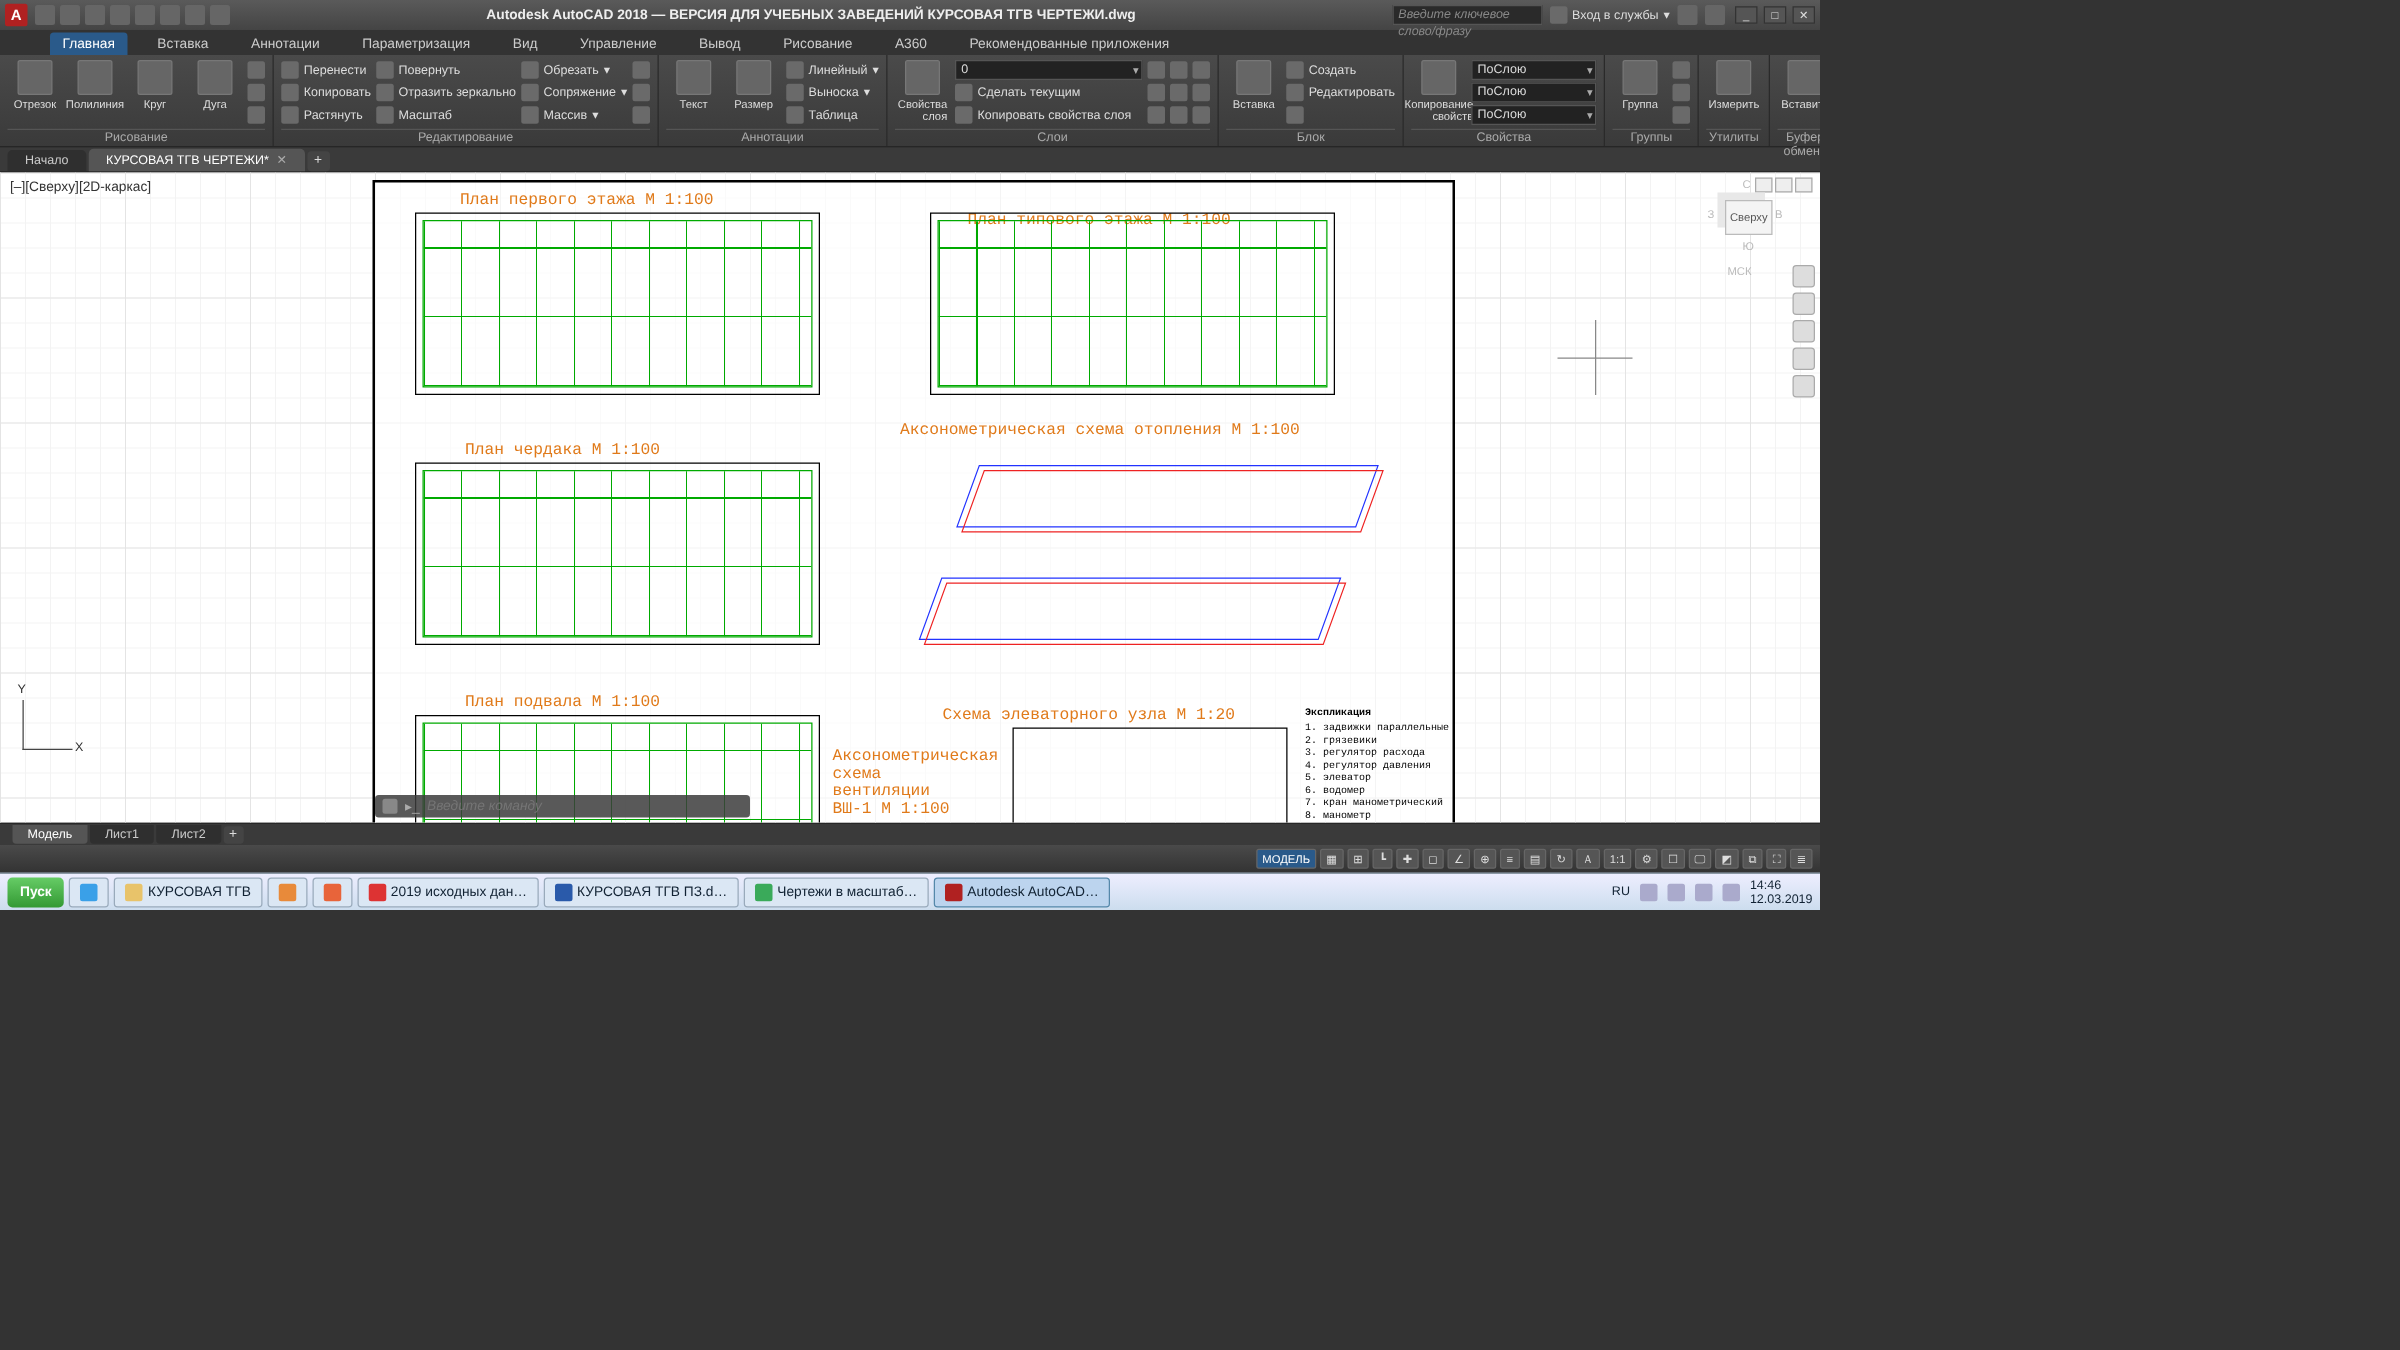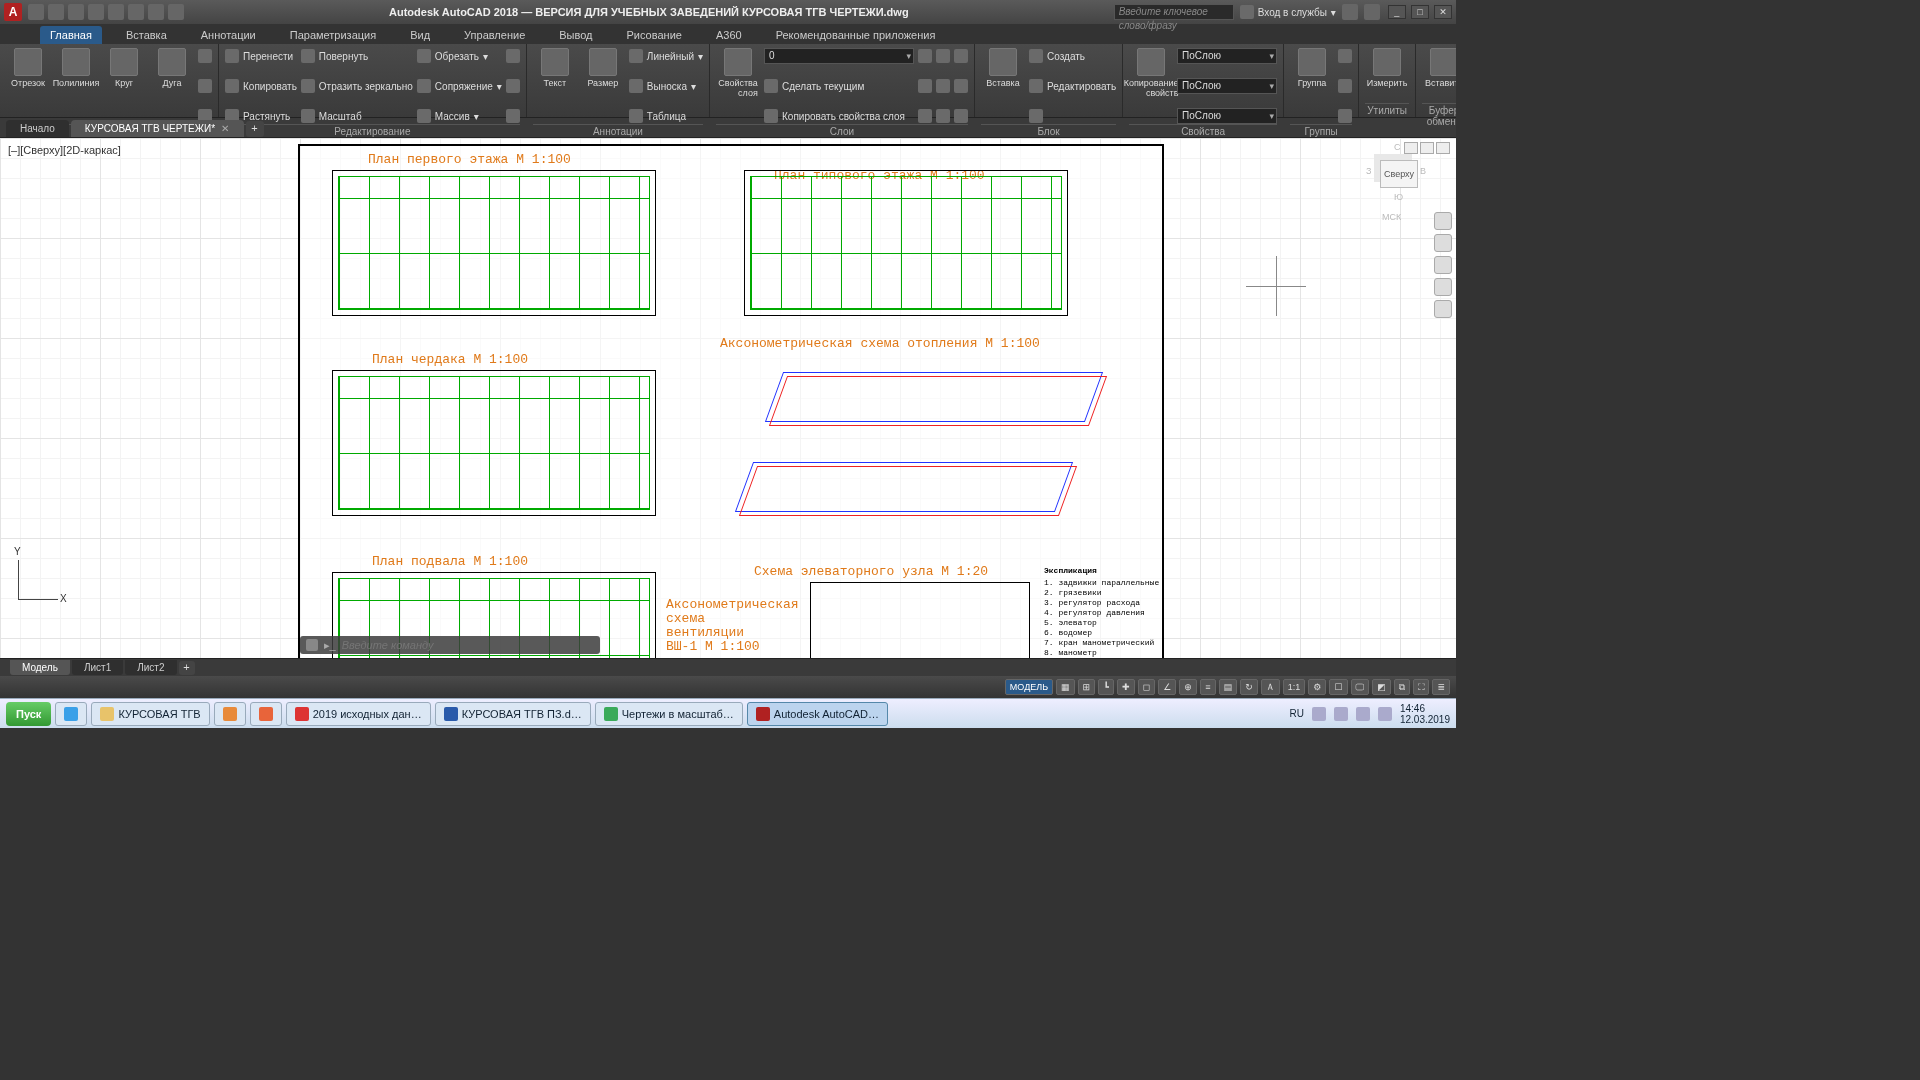--- a/index.html
+++ b/index.html
@@ -21,21 +21,21 @@
 .ribbon-tab.active { background:#2a5a8a; color:#fff; border-radius:3px 3px 0 0; }
 
 
 .ribbon { height:74px; background:linear-gradient(#4a4a4a,#3a3a3a); display:flex; border-bottom:1px solid #222; }
 .panel { border-right:1px solid #2a2a2a; padding:2px 6px 0 6px; display:flex; flex-direction:column; }
 .panel-body { flex:1; display:flex; align-items:flex-start; gap:4px; }
 .panel-title { height:14px; font-size:10px; color:#aaa; text-align:center; border-top:1px solid #555; padding-top:1px; }
 .big-btn { display:flex; flex-direction:column; align-items:center; width:44px; gap:2px; padding-top:2px; cursor:pointer; }
 .big-icon { width:28px; height:28px; background:#666; border:1px solid #777; border-radius:2px; }
 .big-lbl { font-size:9px; color:#ddd; text-align:right; line-height:10px; }
-.small-rows { display:flex; flex-direction:column; gap:14px; padding-top:2px; }
+.small-rows { display:flex; flex-direction:column; gap:2px; padding-top:2px; }
 .small-btn { display:flex; align-items:center; gap:4px; height:16px; cursor:pointer; font-size:10px; color:#ddd; white-space:nowrap; }
 .small-icon { width:14px; height:14px; background:#6a6a6a; border-radius:2px; flex-shrink:0; }
 .combo { height:16px; background:#222; border:1px solid #555; color:#ddd; font-size:10px; padding:0 14px 0 4px; min-width:90px; position:relative; line-height:14px;}
 .combo::after { content:"▾"; position:absolute; right:2px; top:0; font-size:9px; color:#aaa; }
 
 
 .file-tabs { height:20px; background:#3a3a3a; display:flex; align-items:flex-end; padding-left:6px; gap:2px; border-bottom:1px solid #222; }
 .file-tab { padding:3px 14px; font-size:10px; background:#2f2f2f; color:#ccc; border-radius:4px 4px 0 0; cursor:pointer; position:relative;}
 .file-tab.active { background:#555; color:#fff; }
 .file-tab .x { margin-left:6px; color:#aaa; }

